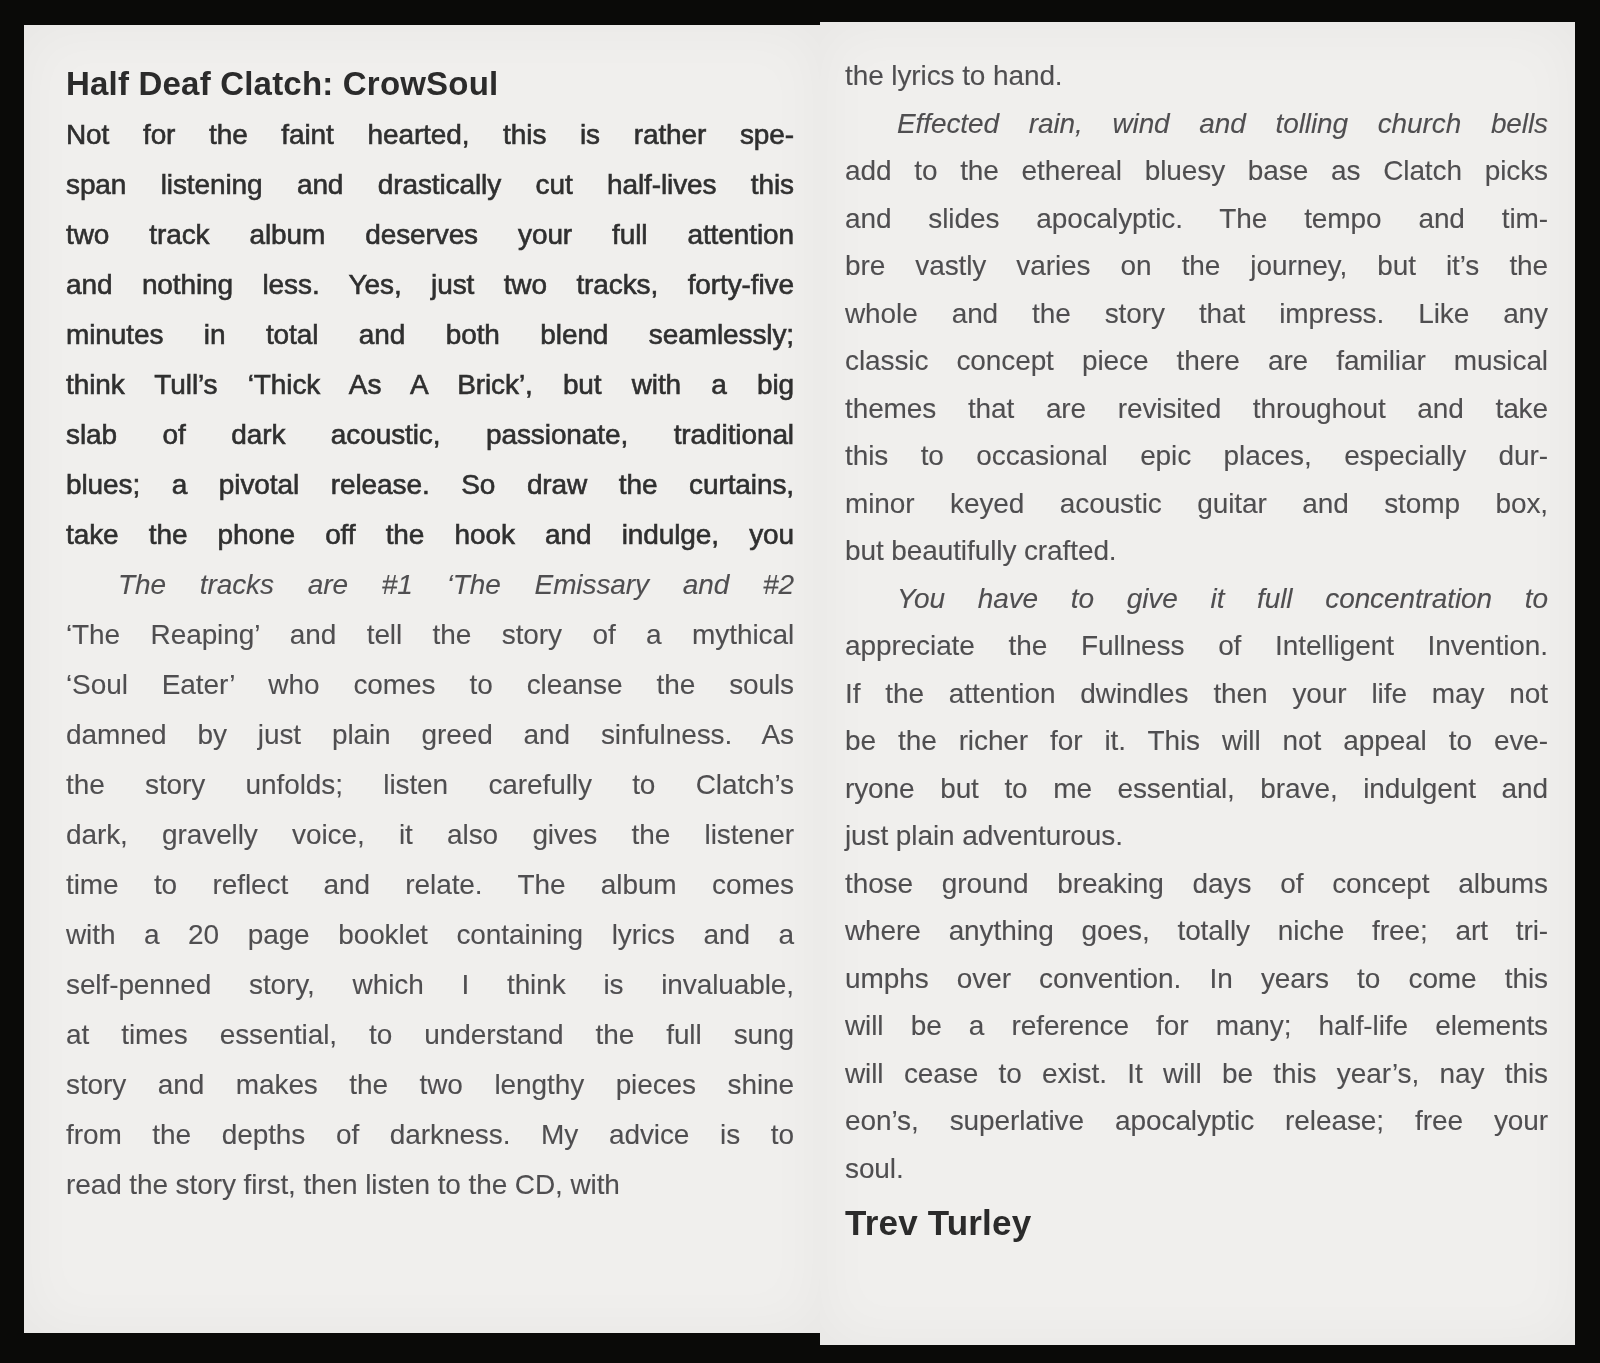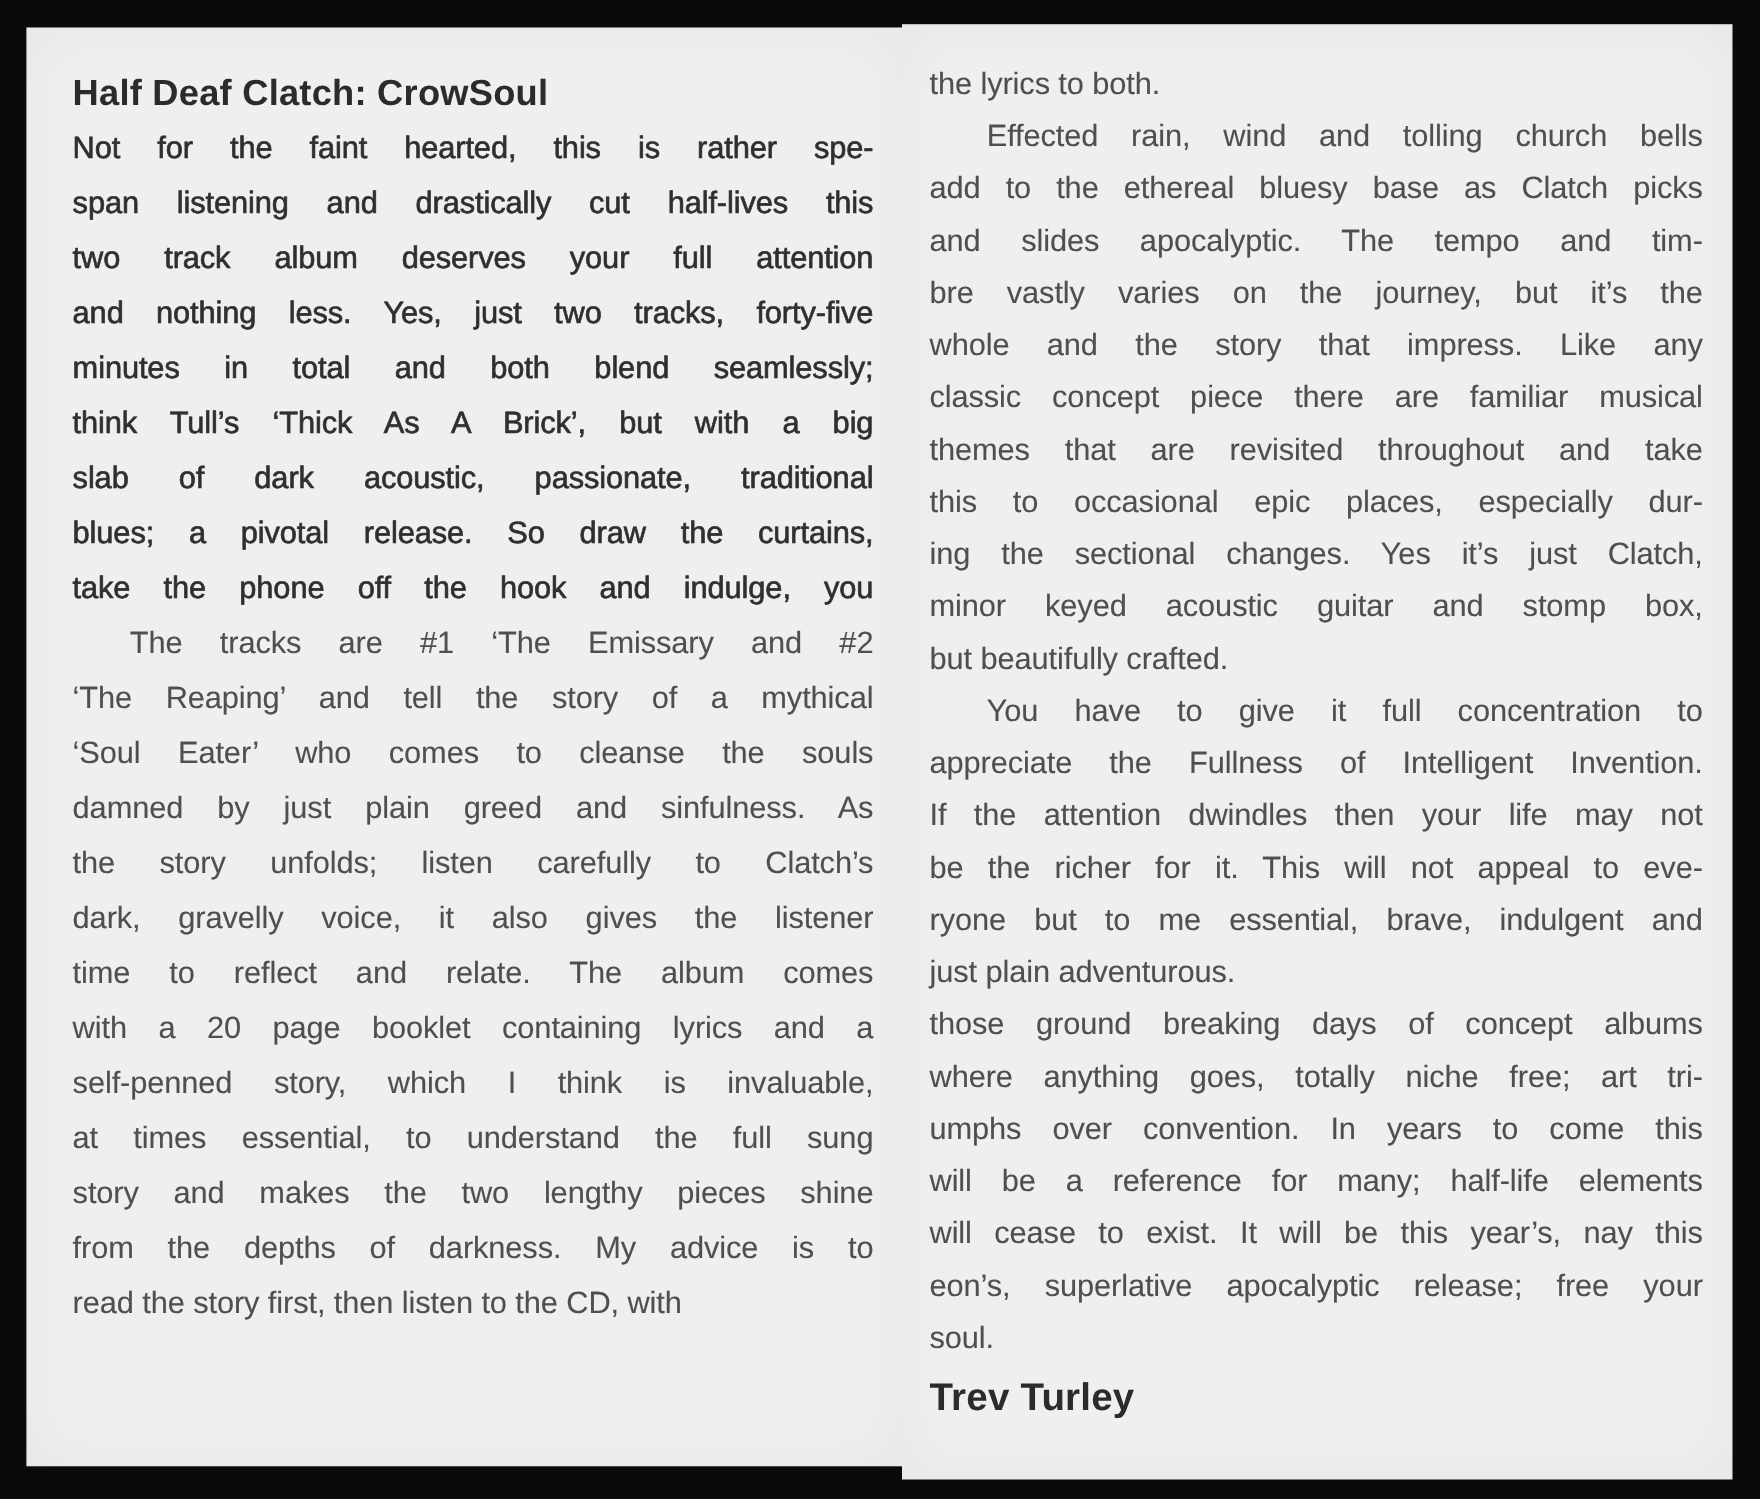--- a/index.html
+++ b/index.html
@@ -46,21 +46,21 @@
     font-size: 28px;
     text-align: justify;
     text-align-last: justify;
     text-justify: inter-word;
     letter-spacing: -0.1px;
     white-space: normal;
   }
   .col-left .line  { line-height: 50px; }
   .col-right .line { line-height: 47.5px; }
   .line.pl { text-align-last: left; }   
-  .line.ind { text-indent: 52px; }      
+  .line.ind { text-indent: 52px; font-style: italic; }      
   .line.bold {
     color: var(--ink-bold, #2f2f2f);
     -webkit-text-stroke: 0.6px var(--ink-bold, #2f2f2f);
   }
   .line.light {
     color: var(--ink-light, #4f4e50);
     -webkit-text-stroke: 0.1px var(--ink-light, #4f4e50);
   }
   .signature {
     margin-top: 8px;
@@ -97,30 +97,29 @@
       <div class="line light">self-penned story, which I think is invaluable,</div>
       <div class="line light">at times essential, to understand the full sung</div>
       <div class="line light">story and makes the two lengthy pieces shine</div>
       <div class="line light">from the depths of darkness. My advice is to</div>
       <div class="line light pl">read the story first, then listen to the CD, with</div>
     </div>
 </div>
 
 <div class="paper right col-right">
   <div>
-      <div class="line light pl">the lyrics to both.</div>
+      <div class="line light pl">the lyrics to hand.</div>
       <div class="line light ind">Effected rain, wind and tolling church bells</div>
       <div class="line light">add to the ethereal bluesy base as Clatch picks</div>
       <div class="line light">and slides apocalyptic. The tempo and tim-</div>
       <div class="line light">bre vastly varies on the journey, but it’s the</div>
       <div class="line light">whole and the story that impress. Like any</div>
       <div class="line light">classic concept piece there are familiar musical</div>
       <div class="line light">themes that are revisited throughout and take</div>
       <div class="line light">this to occasional epic places, especially dur-</div>
-      <div class="line light">ing the sectional changes. Yes it’s just Clatch,</div>
       <div class="line light">minor keyed acoustic guitar and stomp box,</div>
       <div class="line light pl">but beautifully crafted.</div>
       <div class="line light ind">You have to give it full concentration to</div>
       <div class="line light">appreciate the Fullness of Intelligent Invention.</div>
       <div class="line light">If the attention dwindles then your life may not</div>
       <div class="line light">be the richer for it. This will not appeal to eve-</div>
       <div class="line light">ryone but to me essential, brave, indulgent and</div>
       <div class="line light pl">just plain adventurous.</div>
       <div class="line light">those ground breaking days of concept albums</div>
       <div class="line light">where anything goes, totally niche free; art tri-</div>

